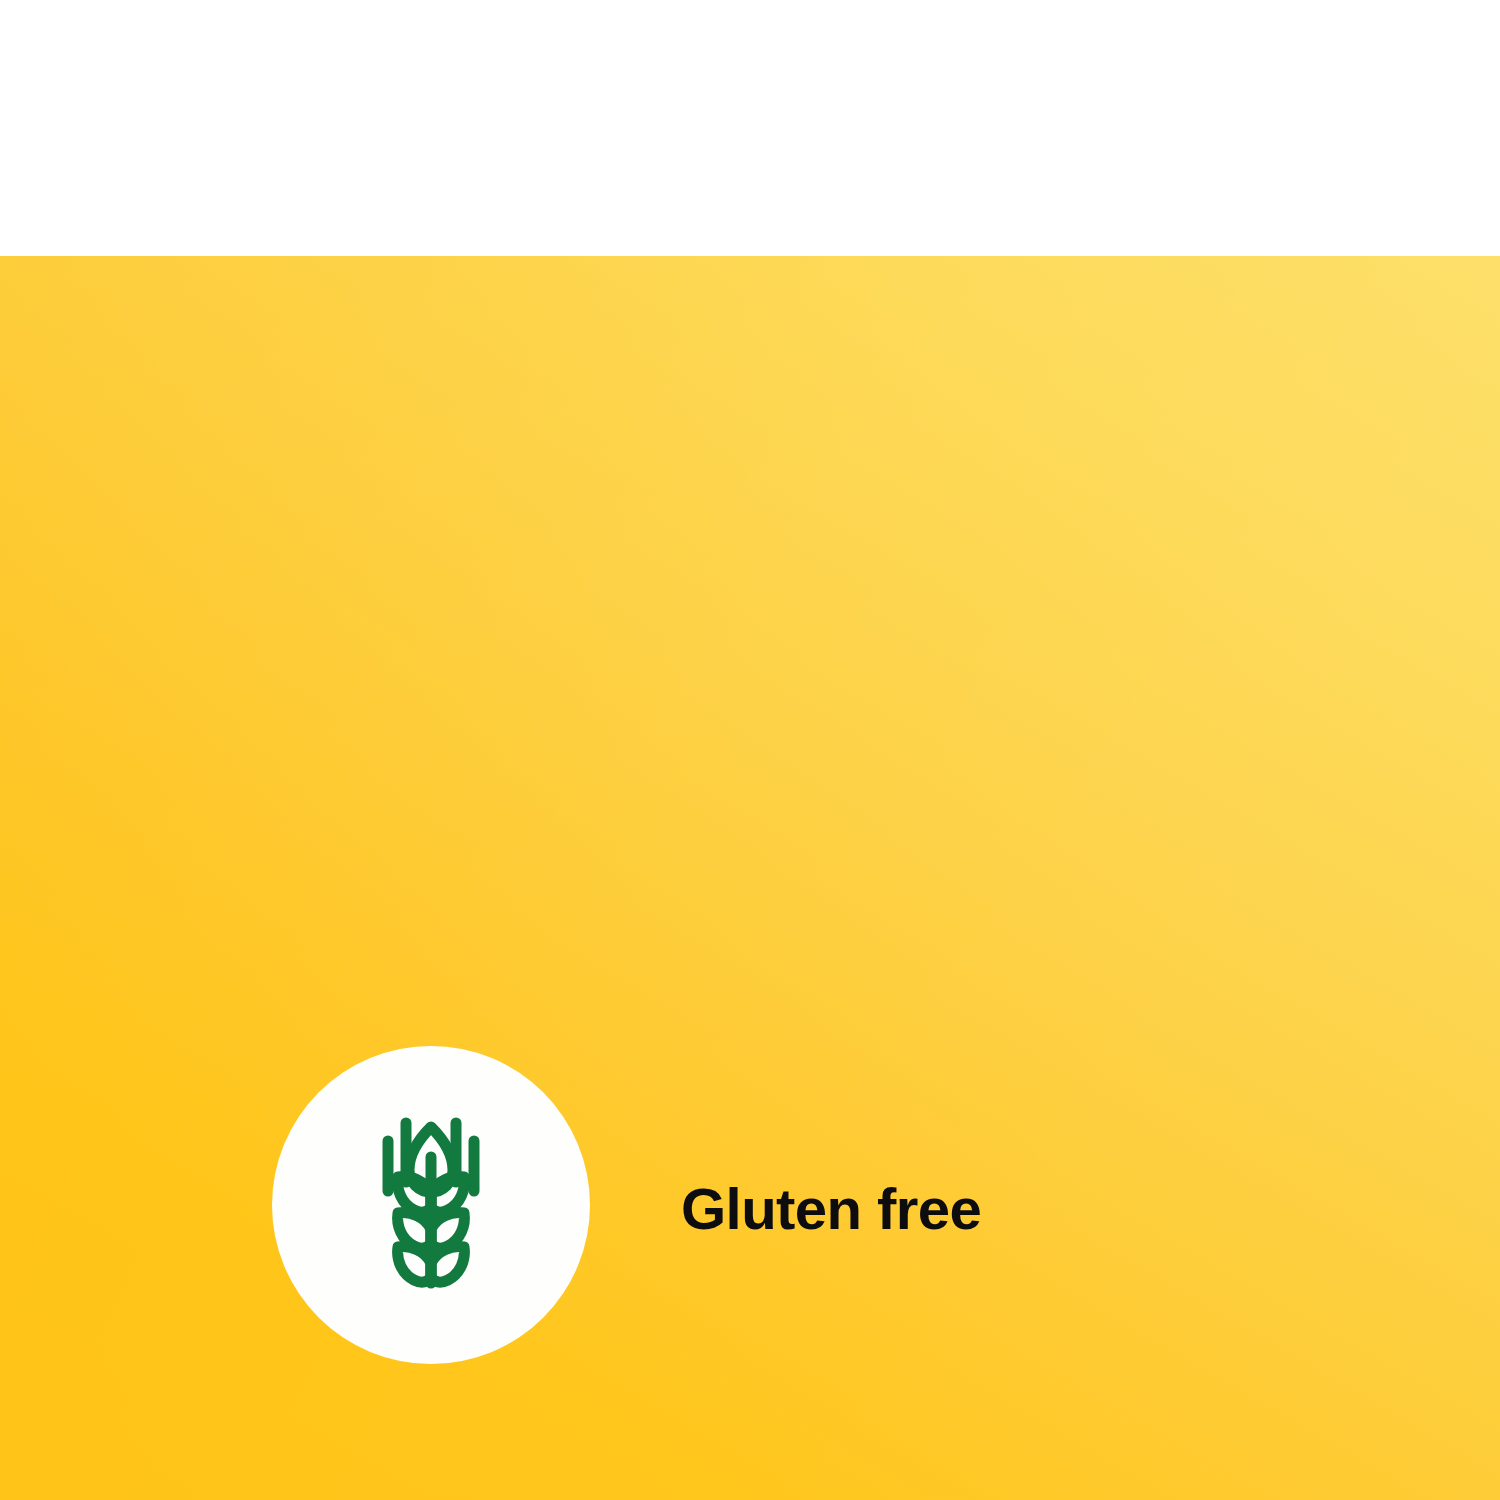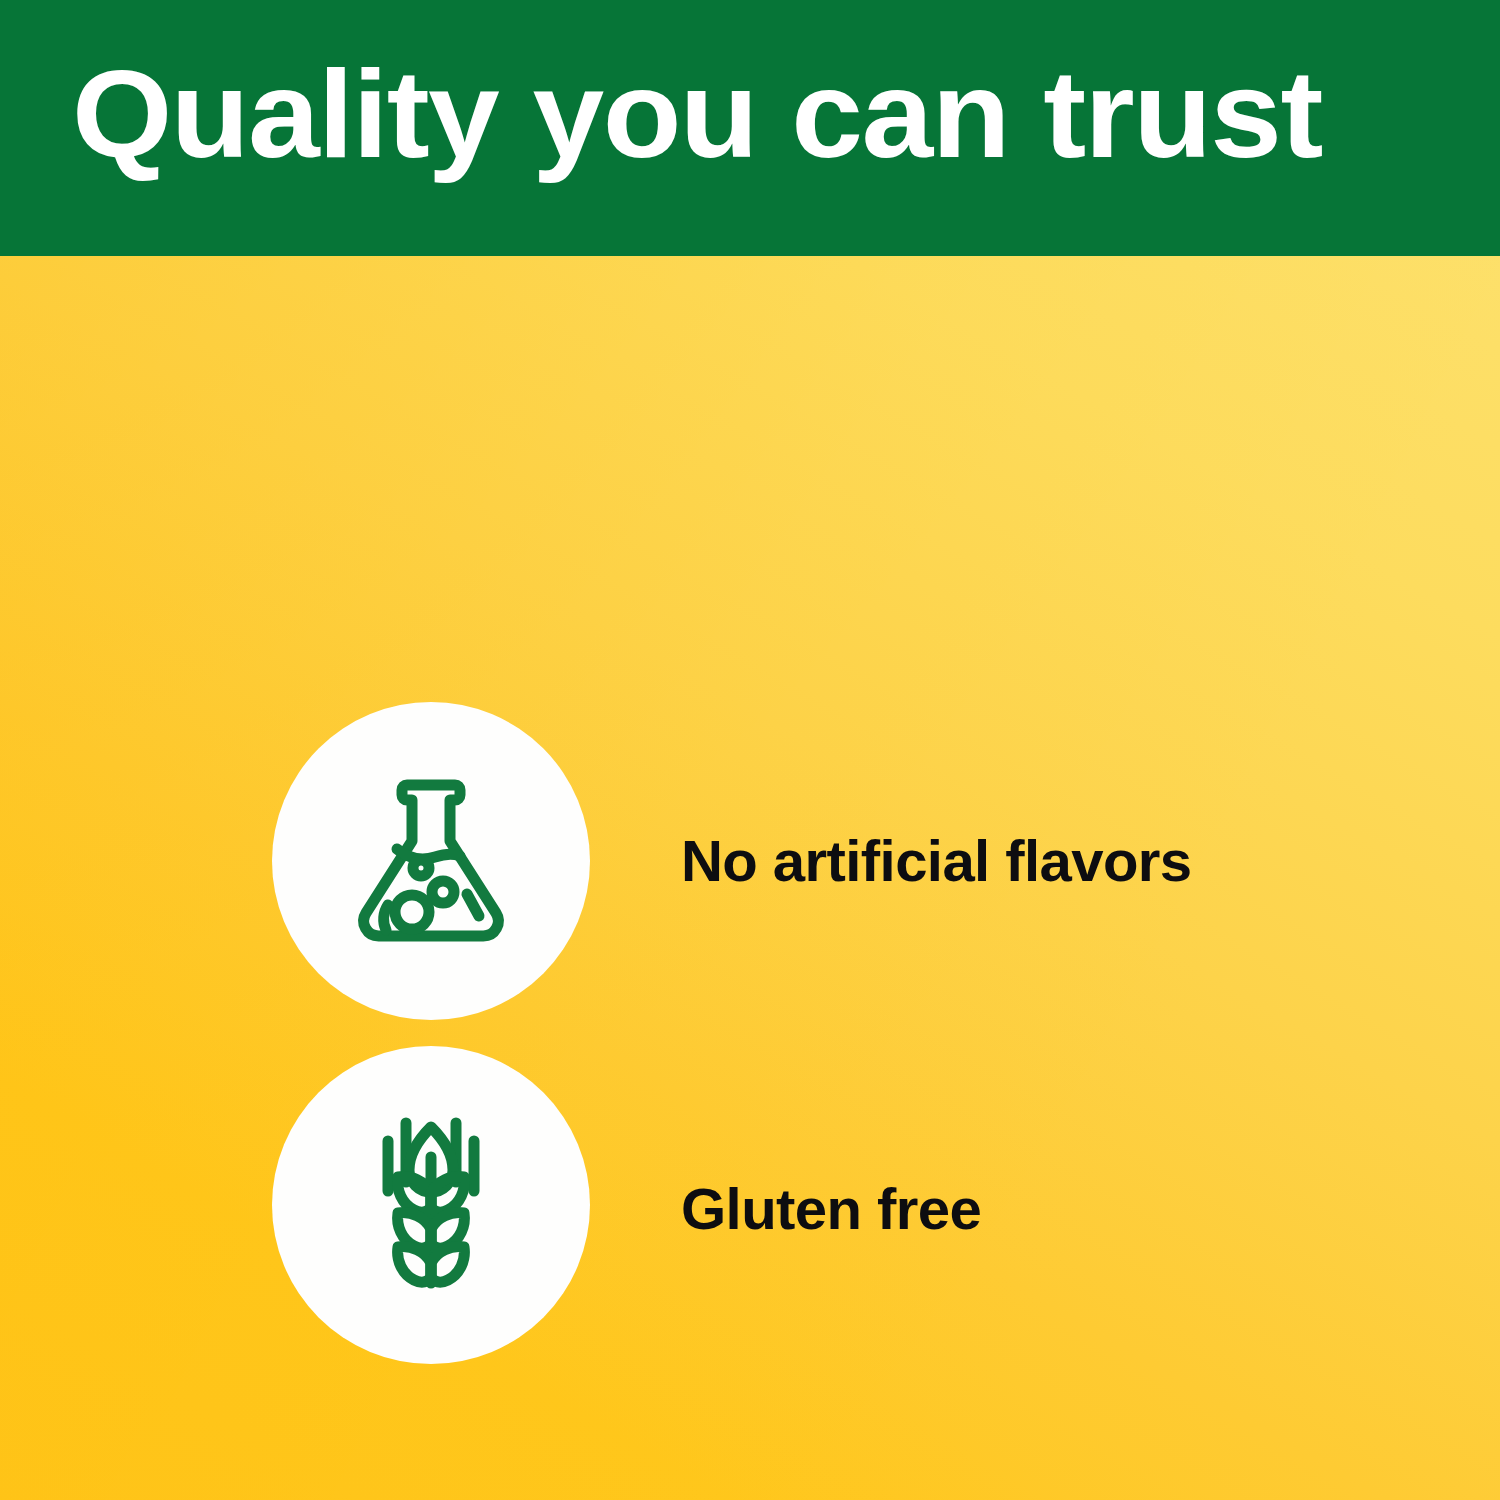--- a/index.html
+++ b/index.html
@@ -127,68 +127,25 @@
   
   #row-1 .feature-label { margin-top: 2px; }
   #row-2 .feature-label { margin-top: 0px; }
   #row-3 .feature-label { margin-top: 4px; }
 </style>
 </head>
 <body>
 
 <div id="page">
 
-  <div id="header-band">
-    <div id="header-title">Quality you can trust</div>
-  </div>
 
   <div id="body-area"></div>
   <div id="body-shade"></div>
 
 
-  <div class="feature-row" id="row-2">
-
-    <div class="icon-disc">
-      <span>
-        <svg width="200" height="200" viewBox="0 0 200 200" fill="none" stroke="#127A3F" stroke-width="11" stroke-linecap="round" stroke-linejoin="round" aria-hidden="true">
-
-          <path d="M76 24
-                   h48
-                   a5 5 0 0 1 5 5
-                   v5
-                   a5 5 0 0 1 -5 5
-                   h-5
-                   v41
-                   l46 72
-                   a15 15 0 0 1 -12.8 23
-                   H47.8
-                   a15 15 0 0 1 -12.8 -23
-                   l46 -72
-                   V39
-                   h-5
-                   a5 5 0 0 1 -5 -5
-                   v-5
-                   a5 5 0 0 1 5 -5 Z"></path>
-
-          <path d="M66 88
-                   c 12 10 26 12 38 8
-                   c 9 -3 18 -4 25 -1"></path>
-
-          <circle cx="90" cy="107" r="8"></circle>
-          <circle cx="112" cy="131" r="11"></circle>
-          <circle cx="81" cy="151" r="17"></circle>
-
-          <path d="M57 144 a26 26 0 0 0 -2 25"></path>
-          <path d="M136 133 l 12 22"></path>
-        </svg>
-      </span>
-    </div>
-
-    <div class="feature-label">No artificial flavors</div>
-  </div>
 
   <div class="feature-row" id="row-3">
 
     <div class="icon-disc">
       <span>
         <svg width="200" height="200" viewBox="0 0 200 200" fill="none" stroke="#127A3F" stroke-width="11" stroke-linecap="round" stroke-linejoin="round" aria-hidden="true">
 
           <path d="M100 52 V178"></path>
 
           <path d="M75 18 V77"></path>

